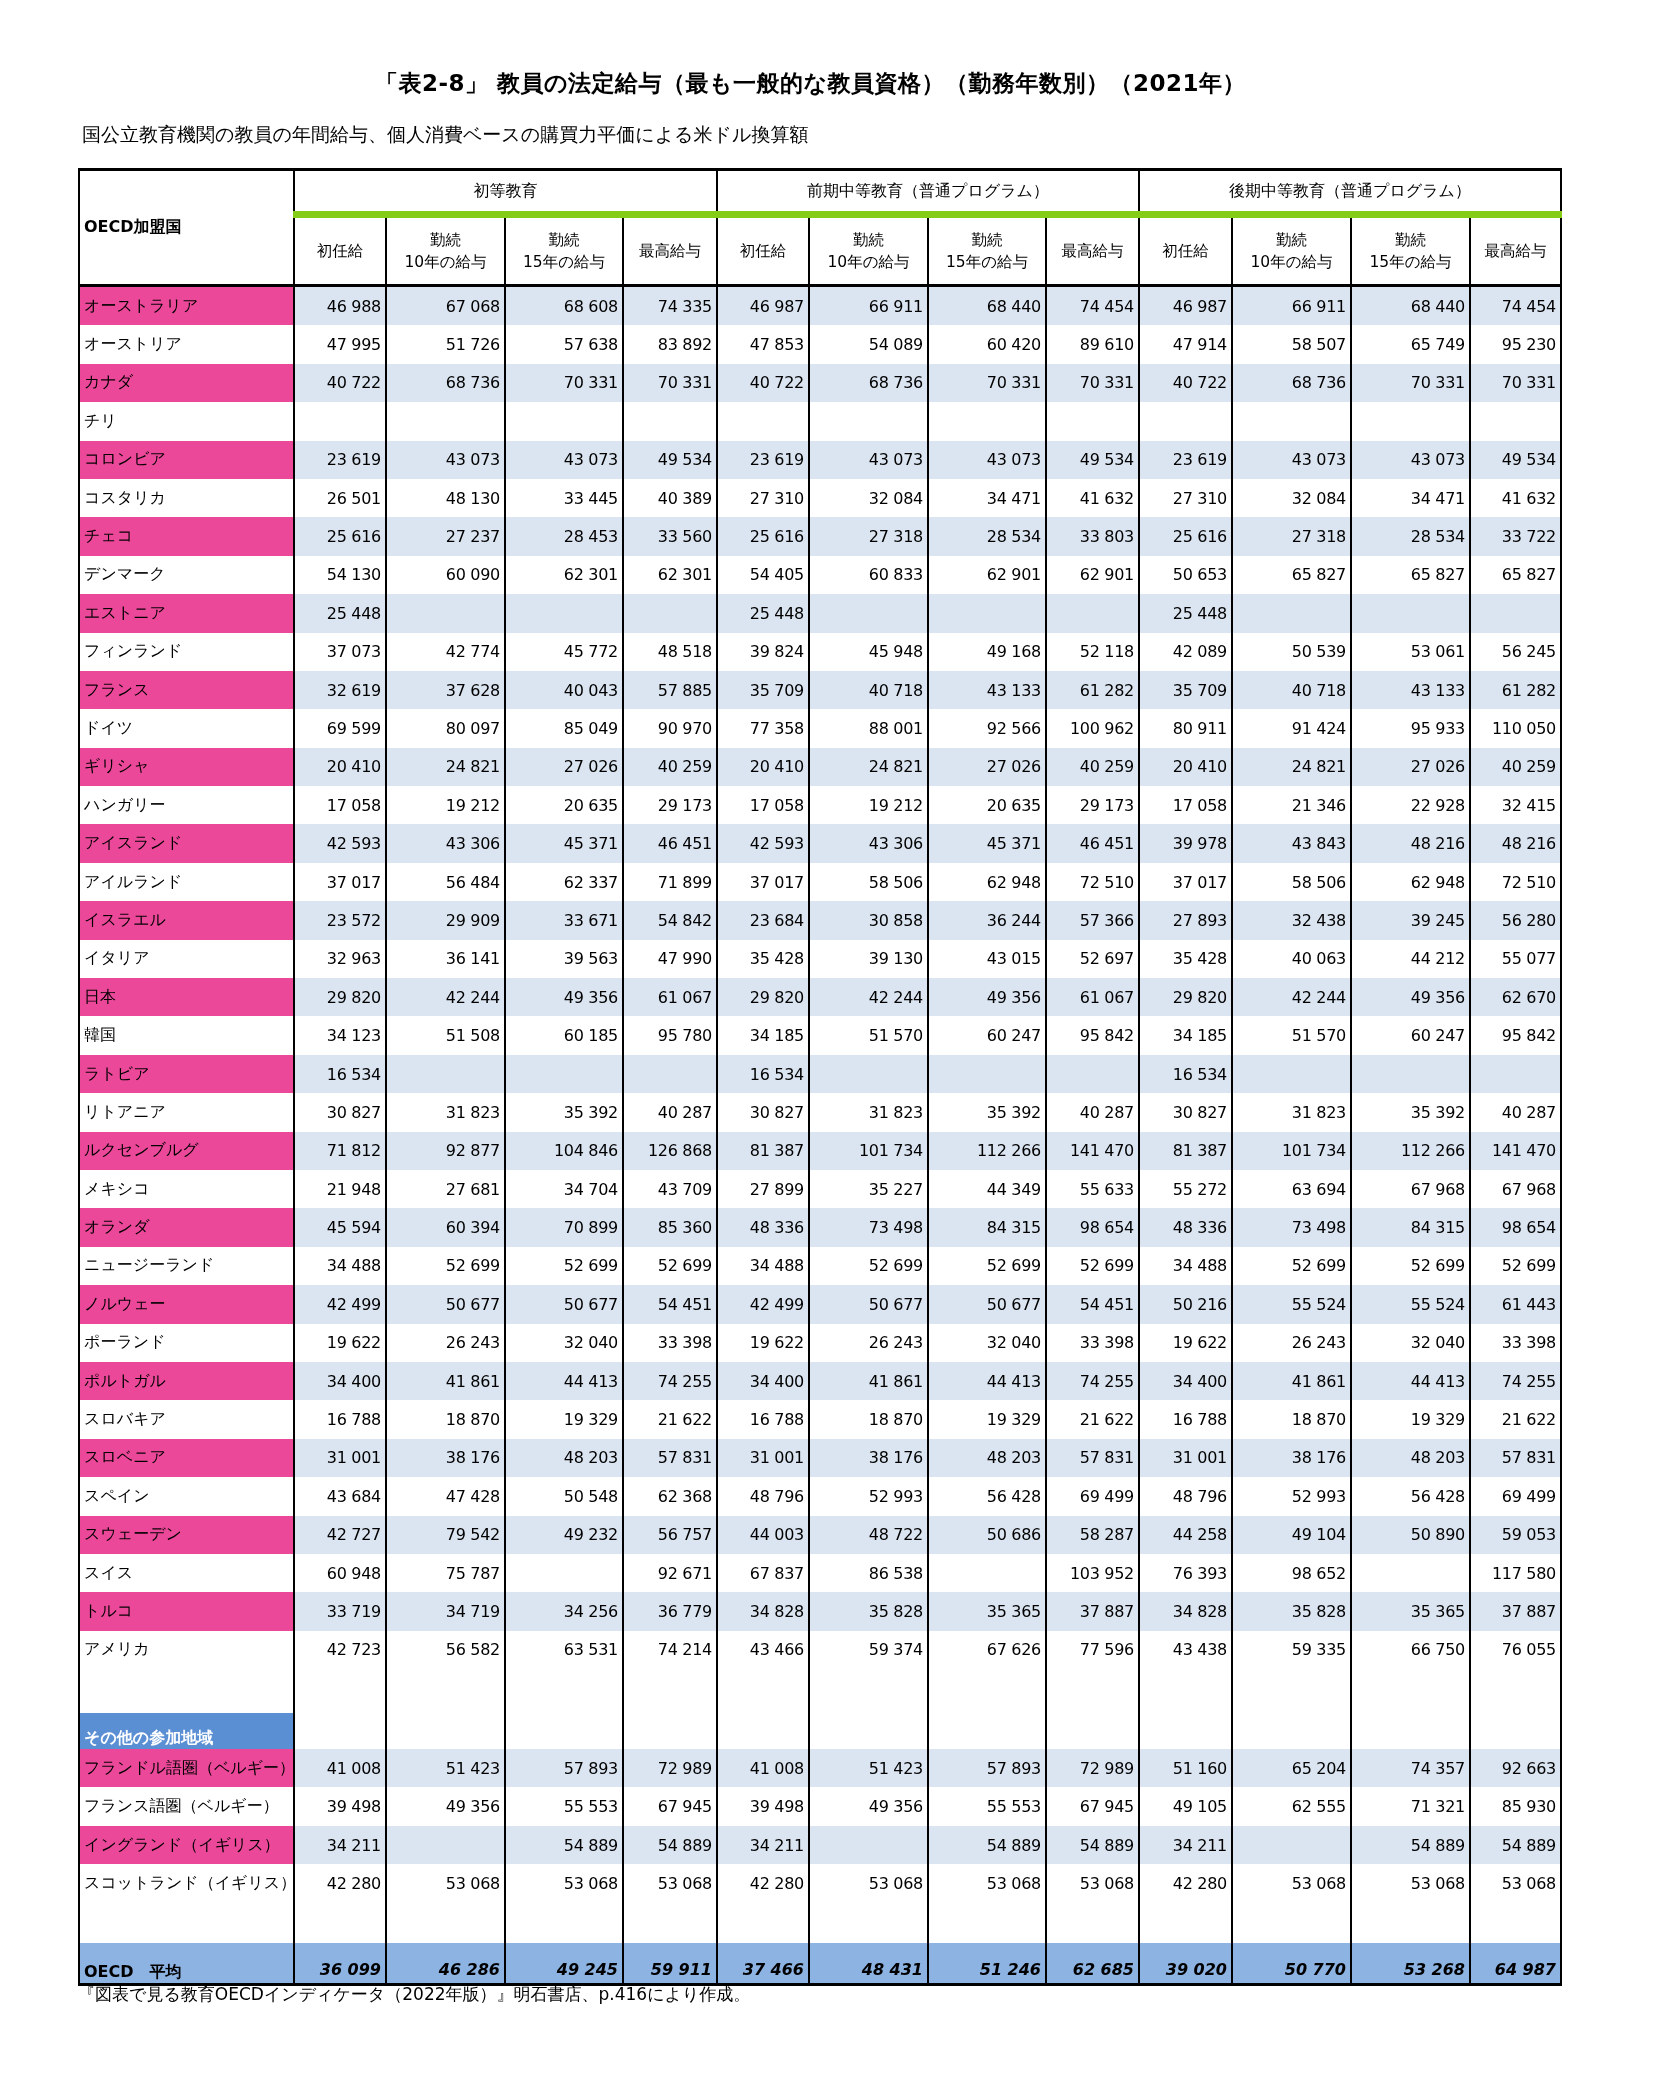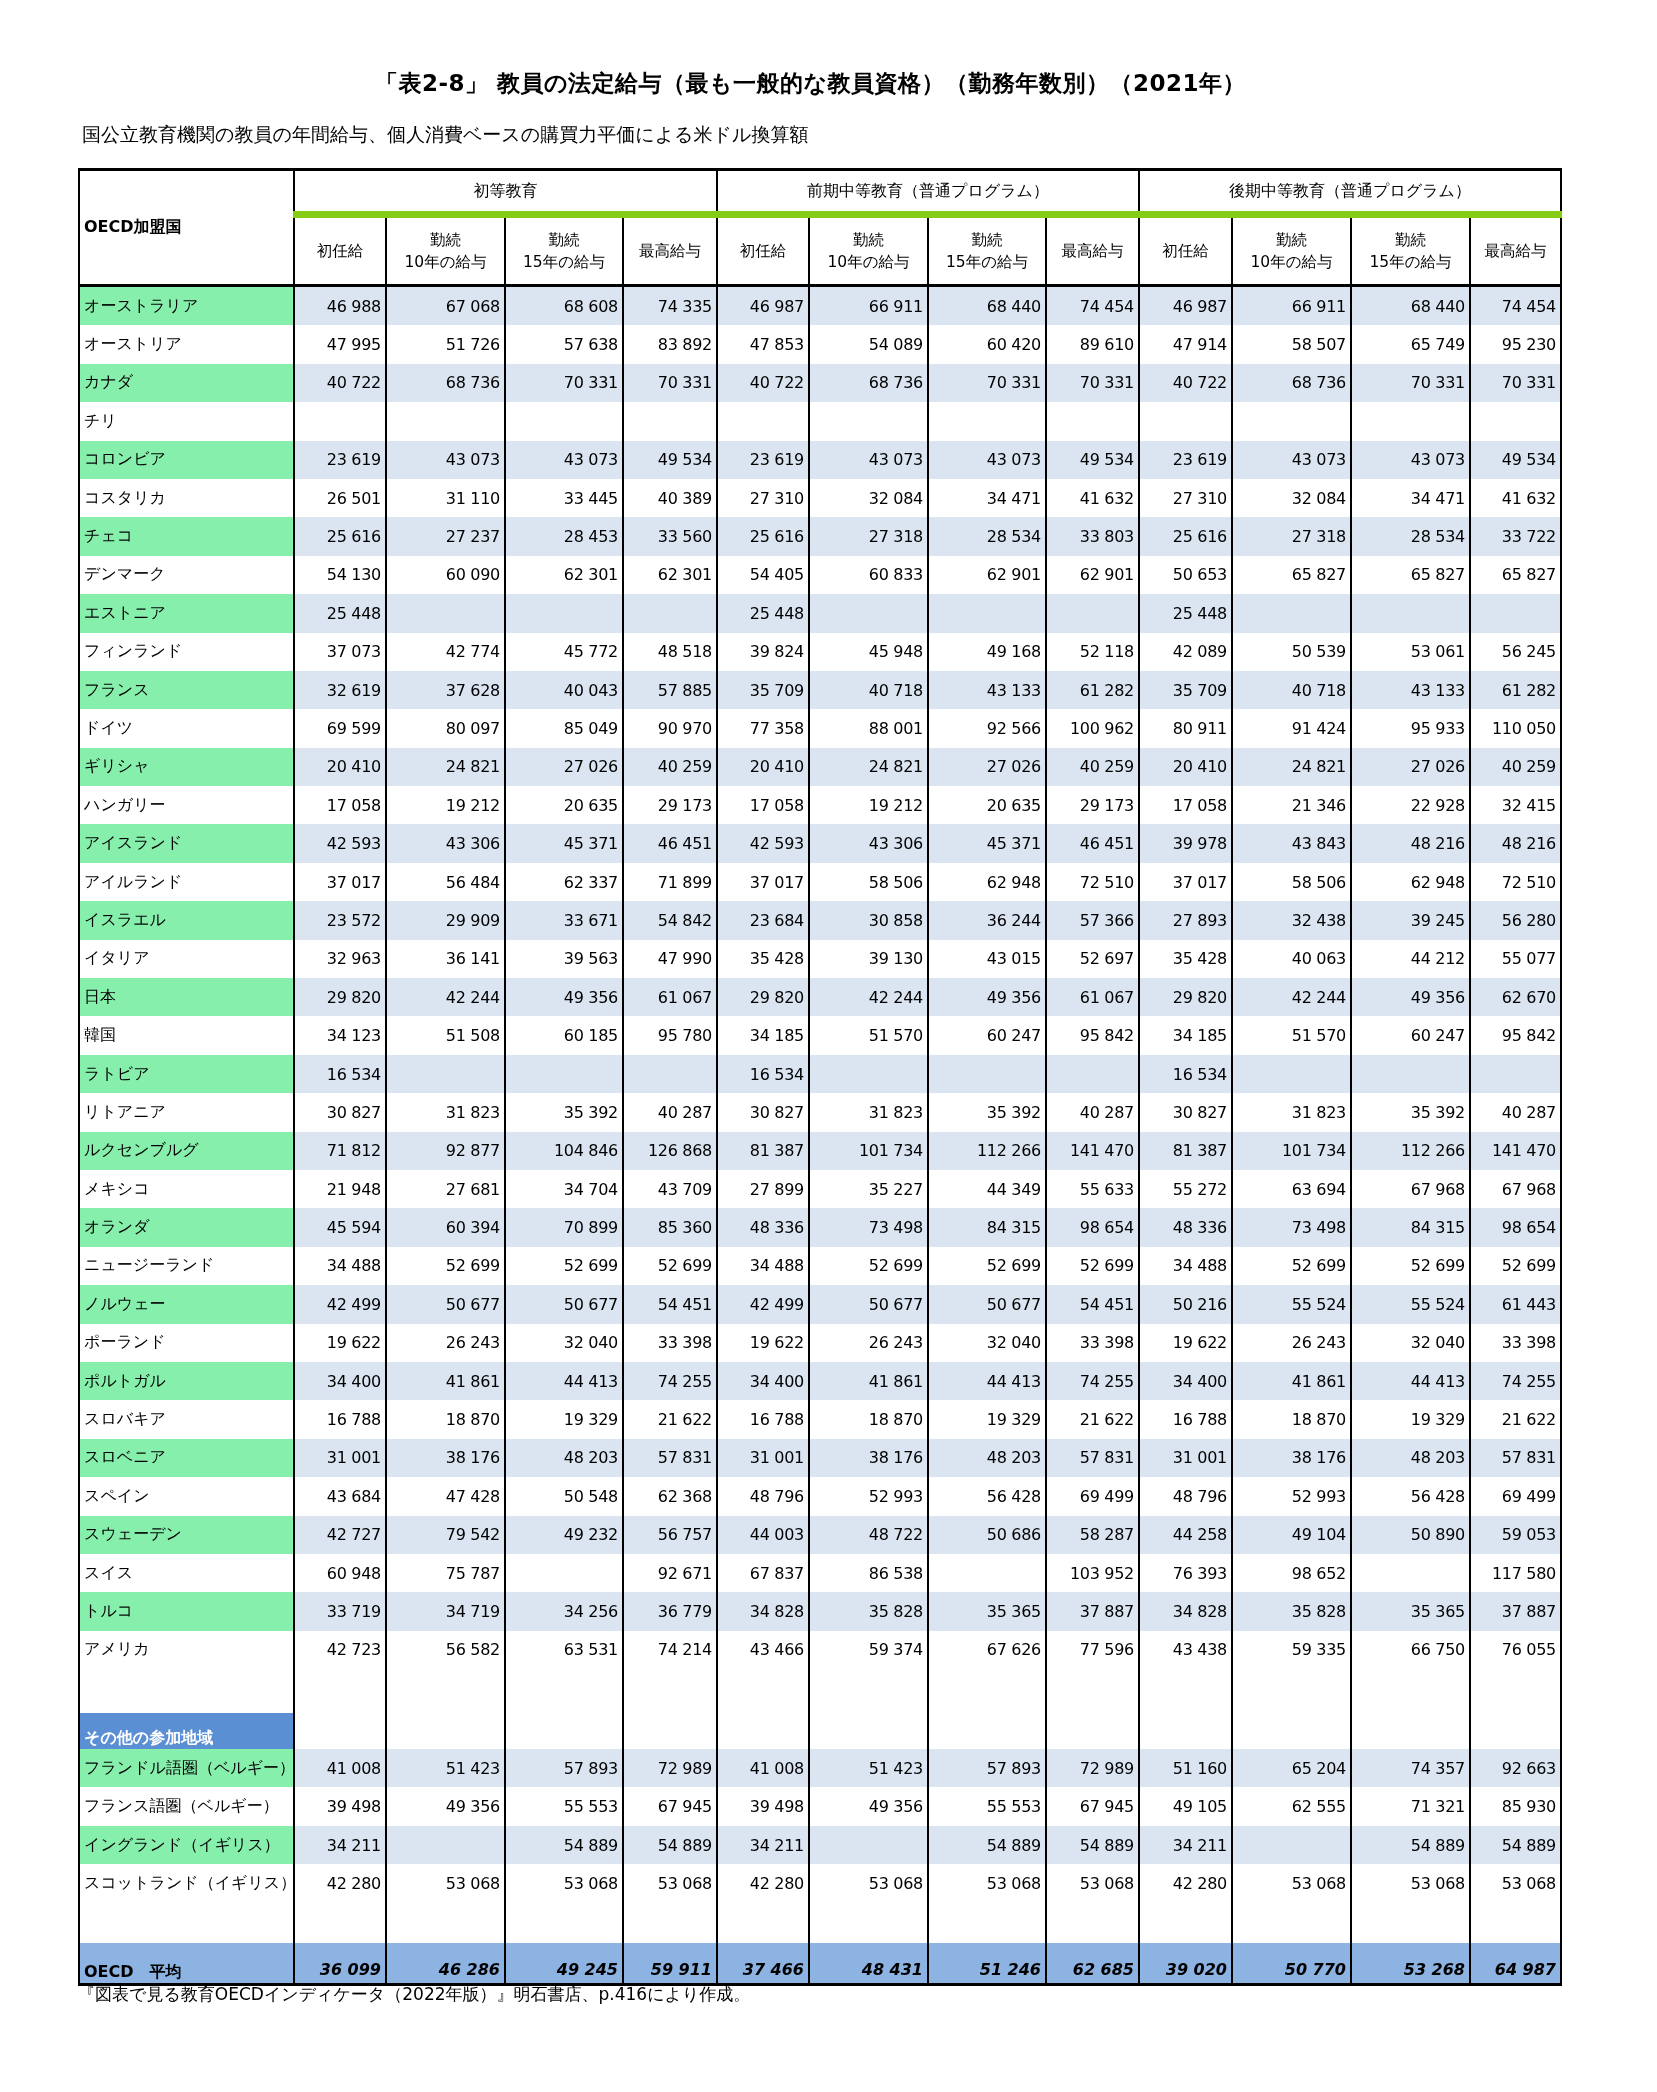--- a/index.html
+++ b/index.html
@@ -9,21 +9,21 @@
   table { position:absolute; top:168px; left:78px; border-collapse:collapse; table-layout:fixed; width:1482px; }
   td, th { padding:0; font-weight:normal; }
   .hdr-top th { height:40px; border-top:3px solid #000; border-bottom:7px solid #84cc16; font-size:16px; text-align:center; vertical-align:middle; }
   .hdr-sub th { height:66px; font-size:15.5px; text-align:center; vertical-align:middle; line-height:22px; border-bottom:3px solid #000; }
   th.country-head { text-align:left; font-weight:bold; font-size:16px; padding-left:4px; vertical-align:middle; border-top:3px solid #000; border-bottom:3px solid #000; }
   .vb { border-left:2px solid #000; }
   tr.row td { height:38.4px; font-size:16px; vertical-align:middle; }
   tr.row td.num { text-align:right; padding-right:4px; letter-spacing:-0.3px; }
   tr.row td.name { padding-left:4px; white-space:nowrap; overflow:hidden; }
   tr.row.shade td { background:#dbe5f1; }
-  tr.row.shade td.name { background:#86efac; }
+  tr.row.shade td.name { background:#ec4899; }
   tr.spacer td { height:44px; }
   tr.section td { height:36px; vertical-align:bottom; }
   td.section-label { background:#5b8fd3; color:#fff; font-weight:bold; font-size:16px; padding-left:4px;margin-top:28px; }
   tr.spacer2 td { height:40px; }
   tr.avg td { height:36px; background:#8db3e2; font-weight:bold; font-style:italic; font-size:16px; border-bottom:3px solid #000; vertical-align:bottom; padding-bottom:4px; }
   tr.avg td.num { text-align:right; padding-right:4px; }
   tr.avg td.avg-label { font-style:normal; padding-left:4px; padding-bottom:0; vertical-align:bottom; }
   .leftedge { border-left:2px solid #000; }
   .rightedge { border-right:2px solid #000; }
   .footer { position:absolute; top:1983px; left:78px; font-size:17px; }
@@ -144,21 +144,21 @@
         <td class="num vb">43 073</td>
         <td class="num vb">49 534</td>
         <td class="num vb">23 619</td>
         <td class="num vb">43 073</td>
         <td class="num vb">43 073</td>
         <td class="num vb rightedge">49 534</td>
       </tr>
       <tr class="row">
         <td class="name leftedge">コスタリカ</td>
         <td class="num vb">26 501</td>
-        <td class="num vb">31 110</td>
+        <td class="num vb">48 130</td>
         <td class="num vb">33 445</td>
         <td class="num vb">40 389</td>
         <td class="num vb">27 310</td>
         <td class="num vb">32 084</td>
         <td class="num vb">34 471</td>
         <td class="num vb">41 632</td>
         <td class="num vb">27 310</td>
         <td class="num vb">32 084</td>
         <td class="num vb">34 471</td>
         <td class="num vb rightedge">41 632</td>

